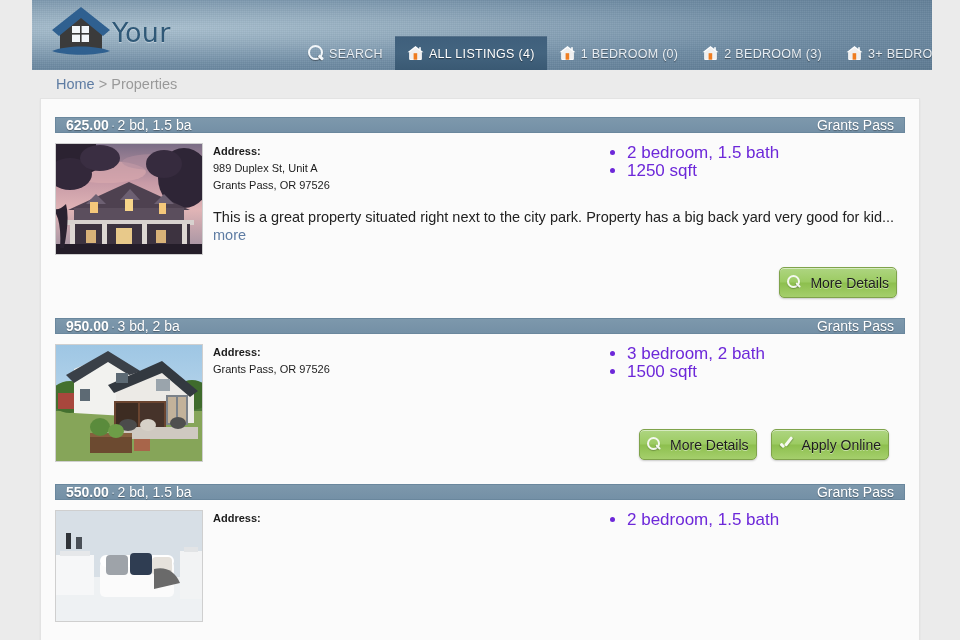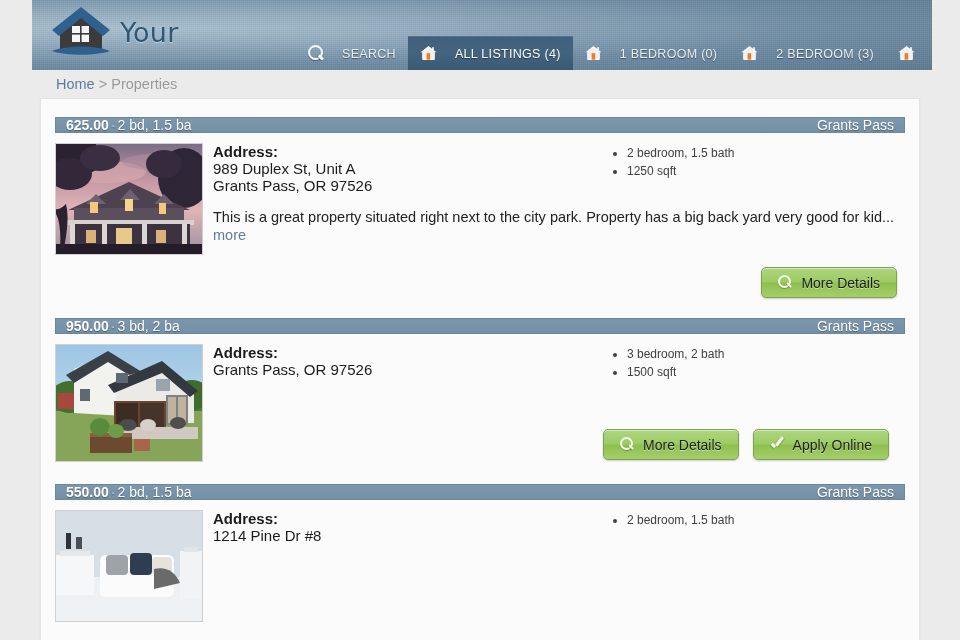--- a/index.html
+++ b/index.html
@@ -22,37 +22,37 @@
   .header:before {
     content:"";
     position:absolute; inset:0;
     background:
       repeating-linear-gradient(0deg, rgba(255,255,255,.035) 0 1px, rgba(0,0,0,.02) 1px 2px),
       repeating-linear-gradient(90deg, rgba(255,255,255,.03) 0 1px, rgba(0,0,0,.015) 1px 2px);
     pointer-events:none;
   }
   .logo {
     position: absolute; left: 18px; top: 4px;
-    display: flex; align-items: center; gap: 8px;
+    display: flex; align-items: center; 
   }
   .logo-mark { width: 62px; height: 58px; position: relative; }
   .logo-text {
     font-family: "DejaVu Sans", sans-serif;
     font-size: 27px; line-height: 26px;
     color: #2f5877; font-weight: 400;
     letter-spacing: .2px;
     text-shadow: 0 1px 1px rgba(255,255,255,.45);
   }
 
   .nav {
     position: absolute; left: 264px; top: 36px;
     height: 34px; display: flex; align-items: stretch;
   }
   .nav-item {
-    display: flex; align-items: center; gap: 18px;
+    display: flex; align-items: center; gap: 5px;
     padding: 0 12px;
     color: #e8eef3;
     font-size: 12.5px;
     letter-spacing: .3px;
     text-shadow: 0 1px 1px rgba(0,0,0,.45);
     cursor: pointer;
     white-space: nowrap;
   }
   .nav-item.active {
     background: linear-gradient(180deg,#3f5f7c 0%,#43647f 50%,#3a5973 100%);
@@ -120,40 +120,40 @@
     flex: 0 0 148px;
     overflow: hidden;
     position: relative;
     background:#ddd;
   }
   .thumb.tall { height: 118px; }
   .info {
     flex: 1; padding-left: 10px;
     display: flex; flex-wrap: wrap;
   }
-  .addr-col { width: 380px; font-size: 15px; color: #1c1c1c; line-height: 17px; }
+  .addr-col { width: 380px; font-size: 11px; color: #1c1c1c; line-height: 17px; }
   .addr-col .ttl { font-weight: bold; }
   .feat-col { flex: 1; padding-top: 1px; }
   .feat-col ul { list-style: disc; margin-left: 34px; }
-  .feat-col li { font-size: 12px; color:#404040; line-height: 18px; }
+  .feat-col li { font-size: 17px; color:#6d28d9; line-height: 18px; }
 
   .desc {
     width: 100%;
     margin-top: 3px;
     font-size: 14.5px; color: #222; line-height: 18px;
   }
   .desc .more { color:#5e7ca3; text-decoration:none; }
 
   .btn-row {
     display: flex; justify-content: flex-end; gap: 14px;
     padding: 12px 8px 6px 0;
   }
   .btn {
     display: inline-flex; align-items: center; gap: 8px;
-    height: 31px; padding: 0 16px;
+    height: 31px; padding: 0 7px;
     border-radius: 5px;
     border: 1px solid #7fa34b;
     background: linear-gradient(180deg,#aed581 0%,#9ccb62 48%,#8dbf4e 52%,#a5cf6c 100%);
     color: #1d1d1d; font-size: 14px;
     text-shadow: 0 1px 0 rgba(255,255,255,.45);
     box-shadow: inset 0 1px 0 rgba(255,255,255,.5), 0 1px 2px rgba(0,0,0,.2);
     cursor: pointer;
   }
   .btn .gicon { width:15px; height:15px; position:relative; display:inline-block; }
   .g-search:before{
@@ -438,21 +438,20 @@
           <rect x="96" y="46" width="20" height="18" rx="4" fill="#e6e2dc"></rect>
           <path d="M98 58 q18 -4 26 14 l-26 6 z" fill="#6a6a6a"></path>
           <rect x="124" y="40" width="22" height="48" fill="#f2f3f4"></rect>
           <rect x="128" y="36" width="14" height="5" fill="#e2e4e6"></rect>
         </svg>
       </div>
 
       <div class="info">
         <div class="addr-col">
           <div class="ttl">Address:</div>
-          <div>1214 Pine Dr #8</div>
         </div>
         <div class="feat-col">
           <ul>
             <li>2 bedroom, 1.5 bath</li>
           </ul>
         </div>
       </div>
     </div>
   </div>
 

